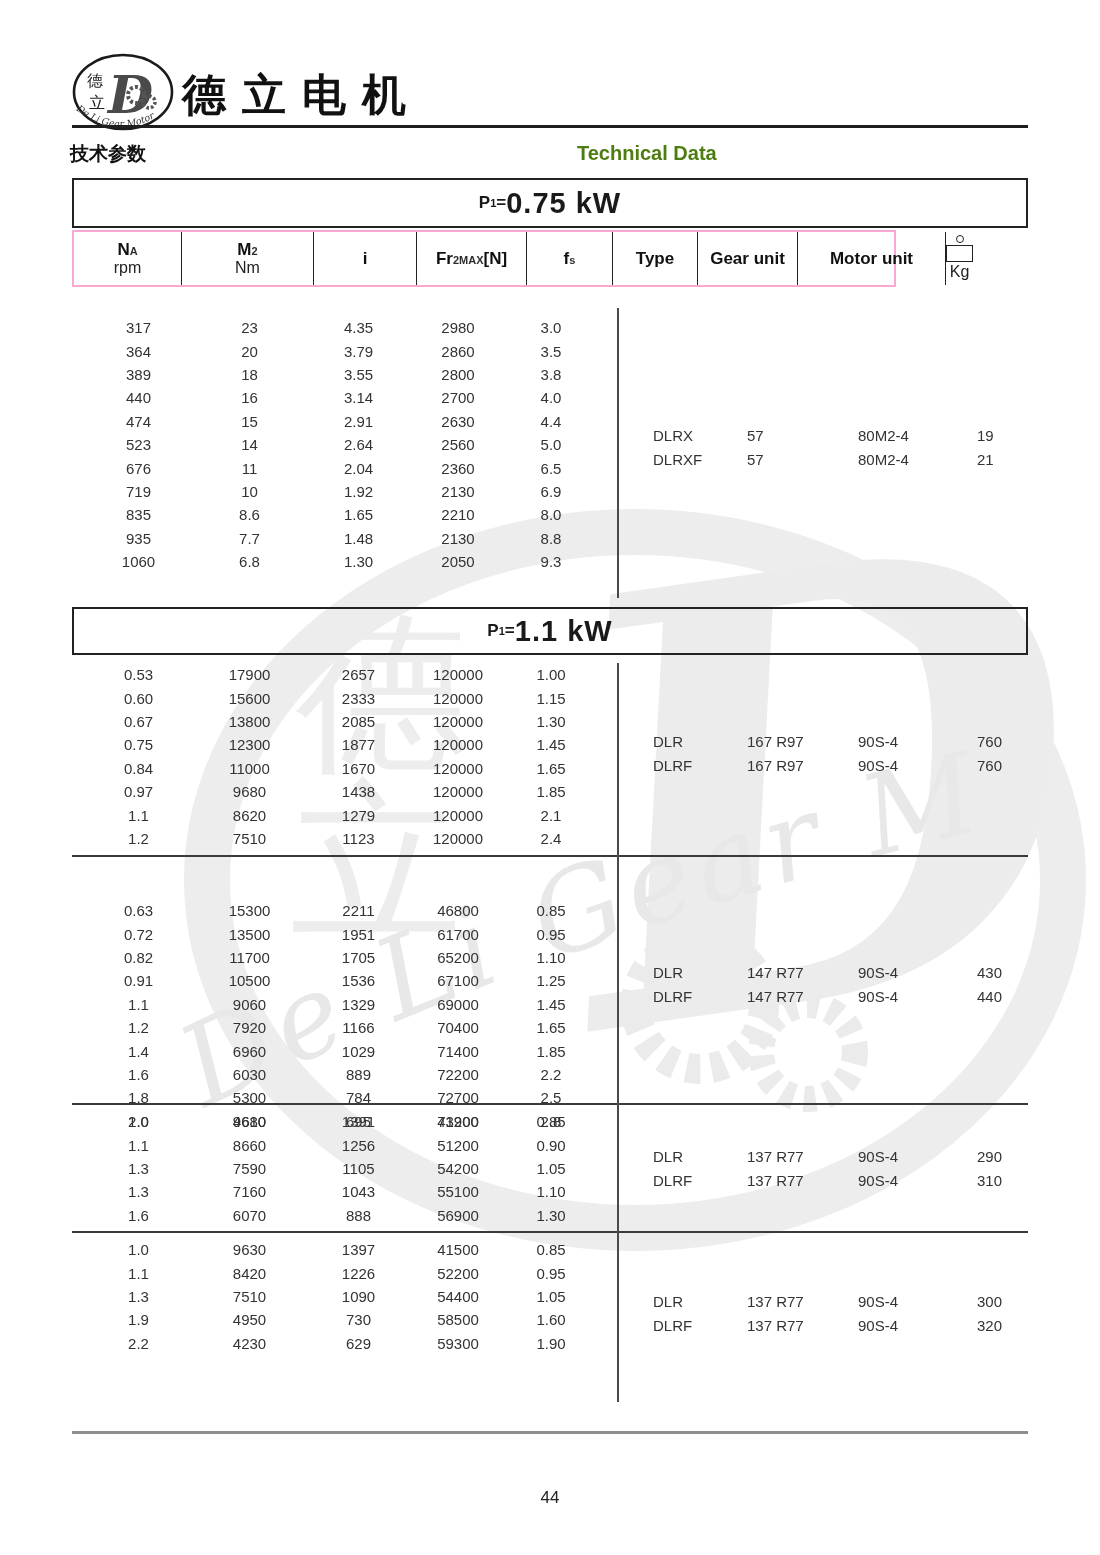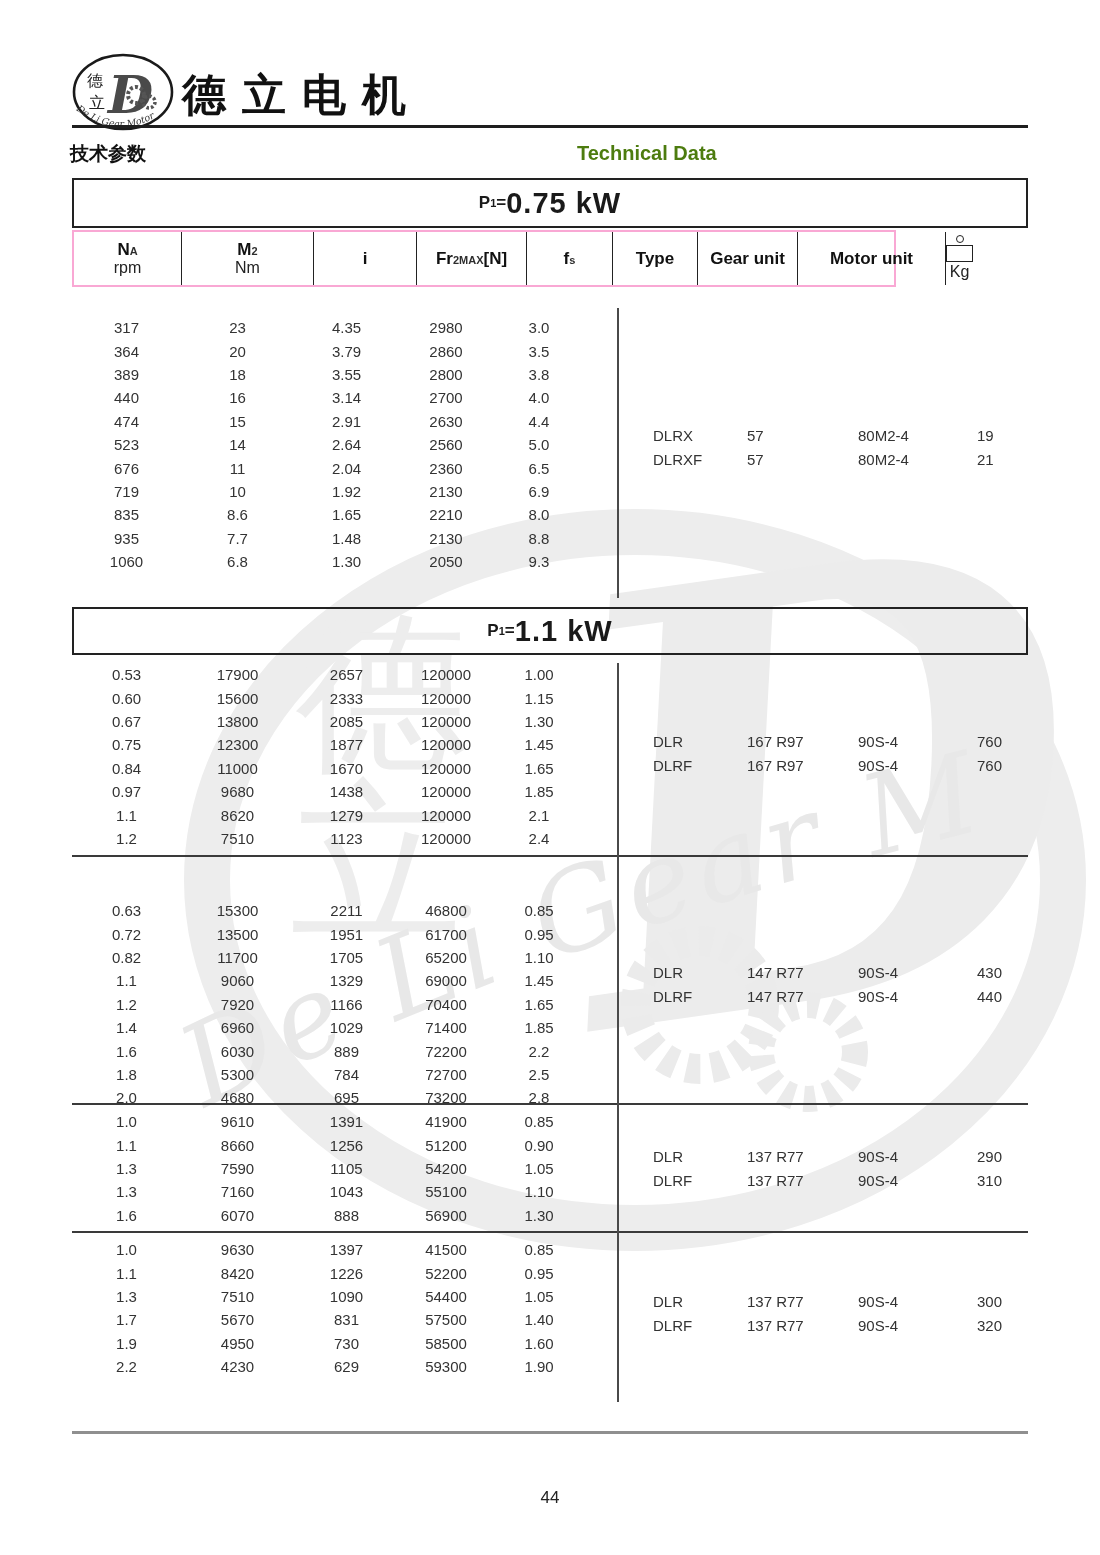--- a/index.html
+++ b/index.html
@@ -40,21 +40,21 @@
     align-items:center; justify-content:center; line-height:1.15;
   }
   .colhead .hc:last-child { border-right:none; }
   .hmain { font-size:17px; font-weight:bold; color:#111; }
   .hsub  { font-size:11px; font-weight:bold; }
   .hunit { font-size:16px; color:#222; }
   .wknob { width:6px; height:6px; border:1.5px solid #222; border-radius:50%; margin:0 auto; }
   .wicon { width:25px; height:15px; border:1.5px solid #222; margin:2px auto 1px; }
 
   
-  .rows { position:absolute; left:72px; width:513px; }
+  .rows { position:absolute; left:84px; width:513px; }
   .trow { height:23.4px; display:grid; grid-template-columns:109px 113px 105px 94px 92px; }
   .tcell { align-self:center; text-align:center; font-size:15px; color:#333; line-height:1; }
 
   .info { position:absolute; left:617px; width:411px; }
   .irow { height:23.4px; display:grid; grid-template-columns:130px 111px 119px 51px; }
   .icell { align-self:center; text-align:left; font-size:15px; color:#333; line-height:1; }
   .icell.type { padding-left:36px; }
 
   .vline { position:absolute; width:1.6px; background:#4a4a4a; }
   .sep { position:absolute; left:72px; width:956px; height:1.8px; background:#3a3a3a; }
@@ -341,20 +341,27 @@
         <div class="tcell">0.95</div>
       </div>
       <div class="trow">
         <div class="tcell">0.82</div>
         <div class="tcell">11700</div>
         <div class="tcell">1705</div>
         <div class="tcell">65200</div>
         <div class="tcell">1.10</div>
       </div>
       <div class="trow">
+        <div class="tcell">0.91</div>
+        <div class="tcell">10500</div>
+        <div class="tcell">1536</div>
+        <div class="tcell">67100</div>
+        <div class="tcell">1.25</div>
+      </div>
+      <div class="trow">
         <div class="tcell">1.1</div>
         <div class="tcell">9060</div>
         <div class="tcell">1329</div>
         <div class="tcell">69000</div>
         <div class="tcell">1.45</div>
       </div>
       <div class="trow">
         <div class="tcell">1.2</div>
         <div class="tcell">7920</div>
         <div class="tcell">1166</div>
@@ -475,27 +482,20 @@
         <div class="tcell">0.95</div>
       </div>
       <div class="trow">
         <div class="tcell">1.3</div>
         <div class="tcell">7510</div>
         <div class="tcell">1090</div>
         <div class="tcell">54400</div>
         <div class="tcell">1.05</div>
       </div>
       <div class="trow">
-        <div class="tcell">1.7</div>
-        <div class="tcell">5670</div>
-        <div class="tcell">831</div>
-        <div class="tcell">57500</div>
-        <div class="tcell">1.40</div>
-      </div>
-      <div class="trow">
         <div class="tcell">1.9</div>
         <div class="tcell">4950</div>
         <div class="tcell">730</div>
         <div class="tcell">58500</div>
         <div class="tcell">1.60</div>
       </div>
       <div class="trow">
         <div class="tcell">2.2</div>
         <div class="tcell">4230</div>
         <div class="tcell">629</div>

